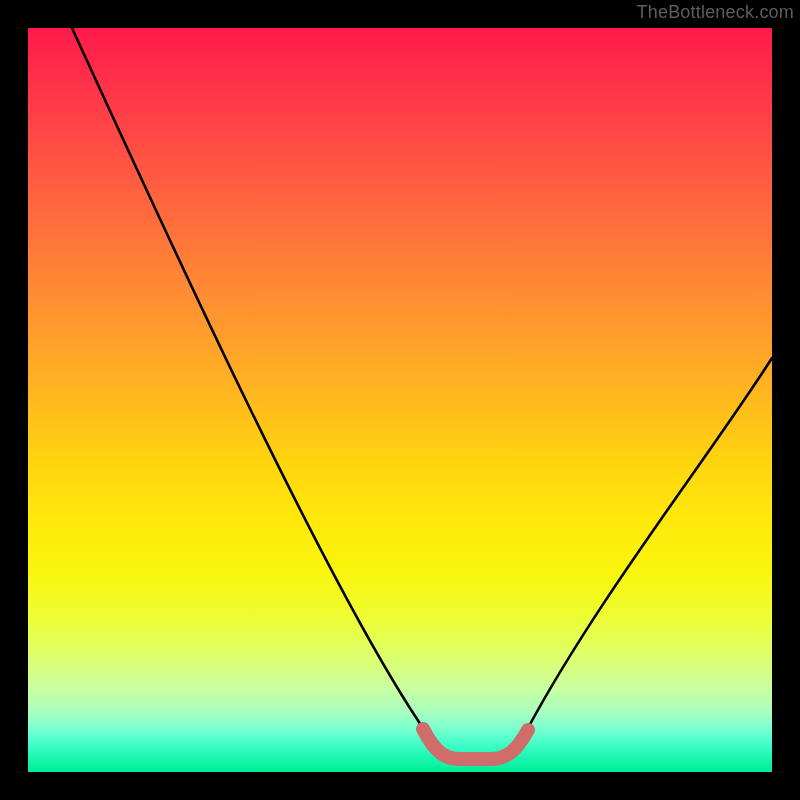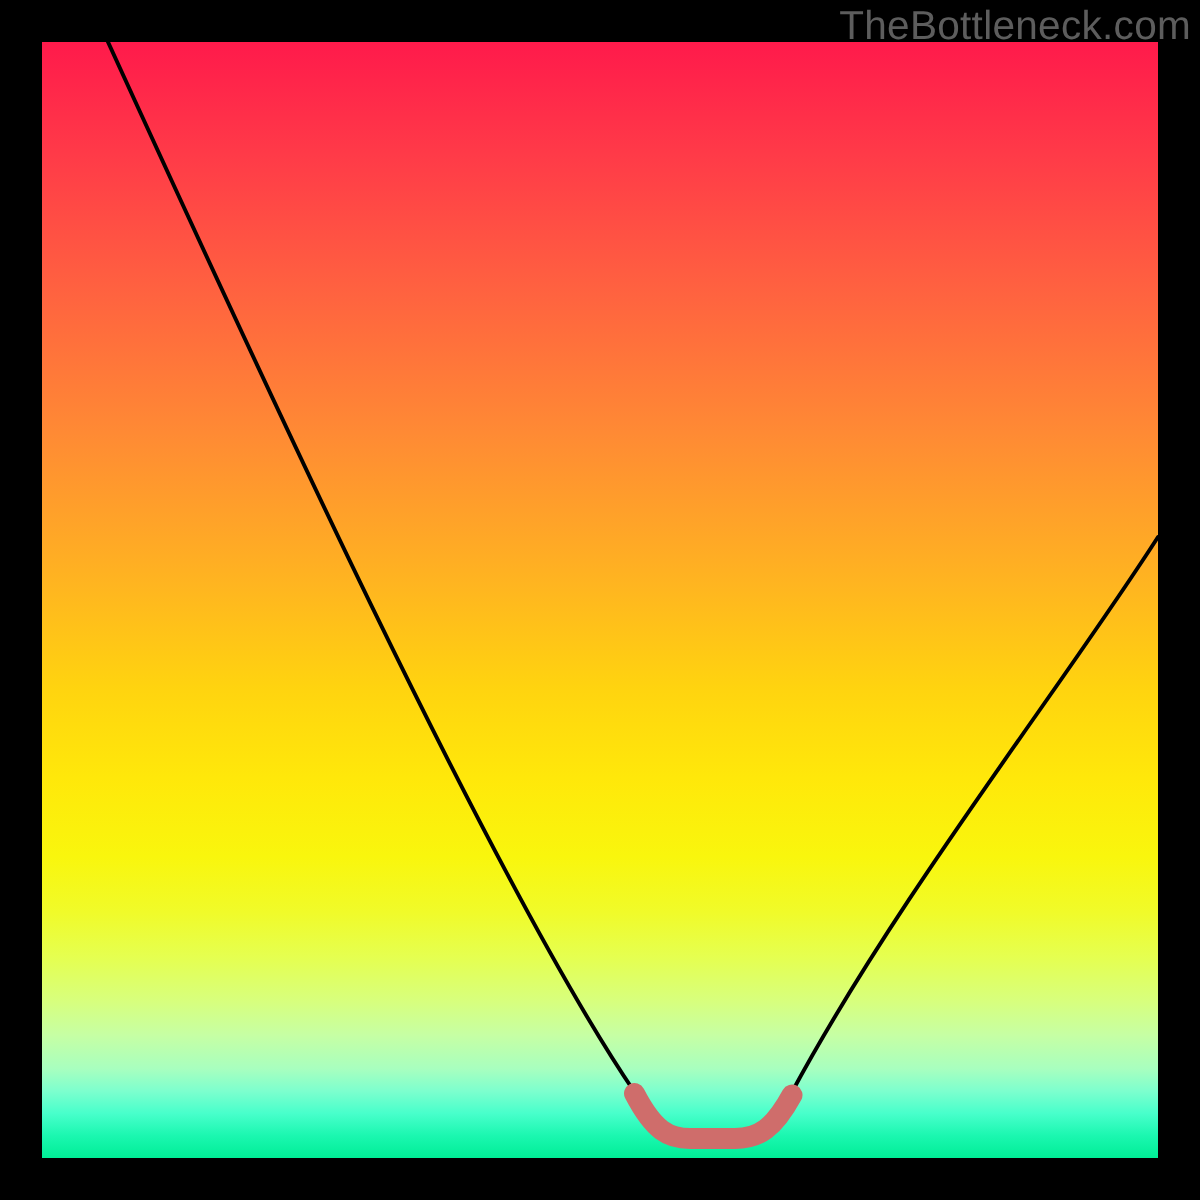--- a/index.html
+++ b/index.html
@@ -49,21 +49,21 @@
   svg.curve {
     position: absolute;
     left: 0;
     top: 0;
   }
   .attrib {
     position: absolute;
     top: 2px;
     right: 6px;
     color: #5d5d5d;
-    font-size: 27px;
+    font-size: 18px;
     letter-spacing: 0.2px;
   }
 </style>
 </head>
 <body>
 
 <div class="frame">
   <div class="plot">
     <svg class="curve" width="744" height="744" viewBox="0 0 744 744">
 

